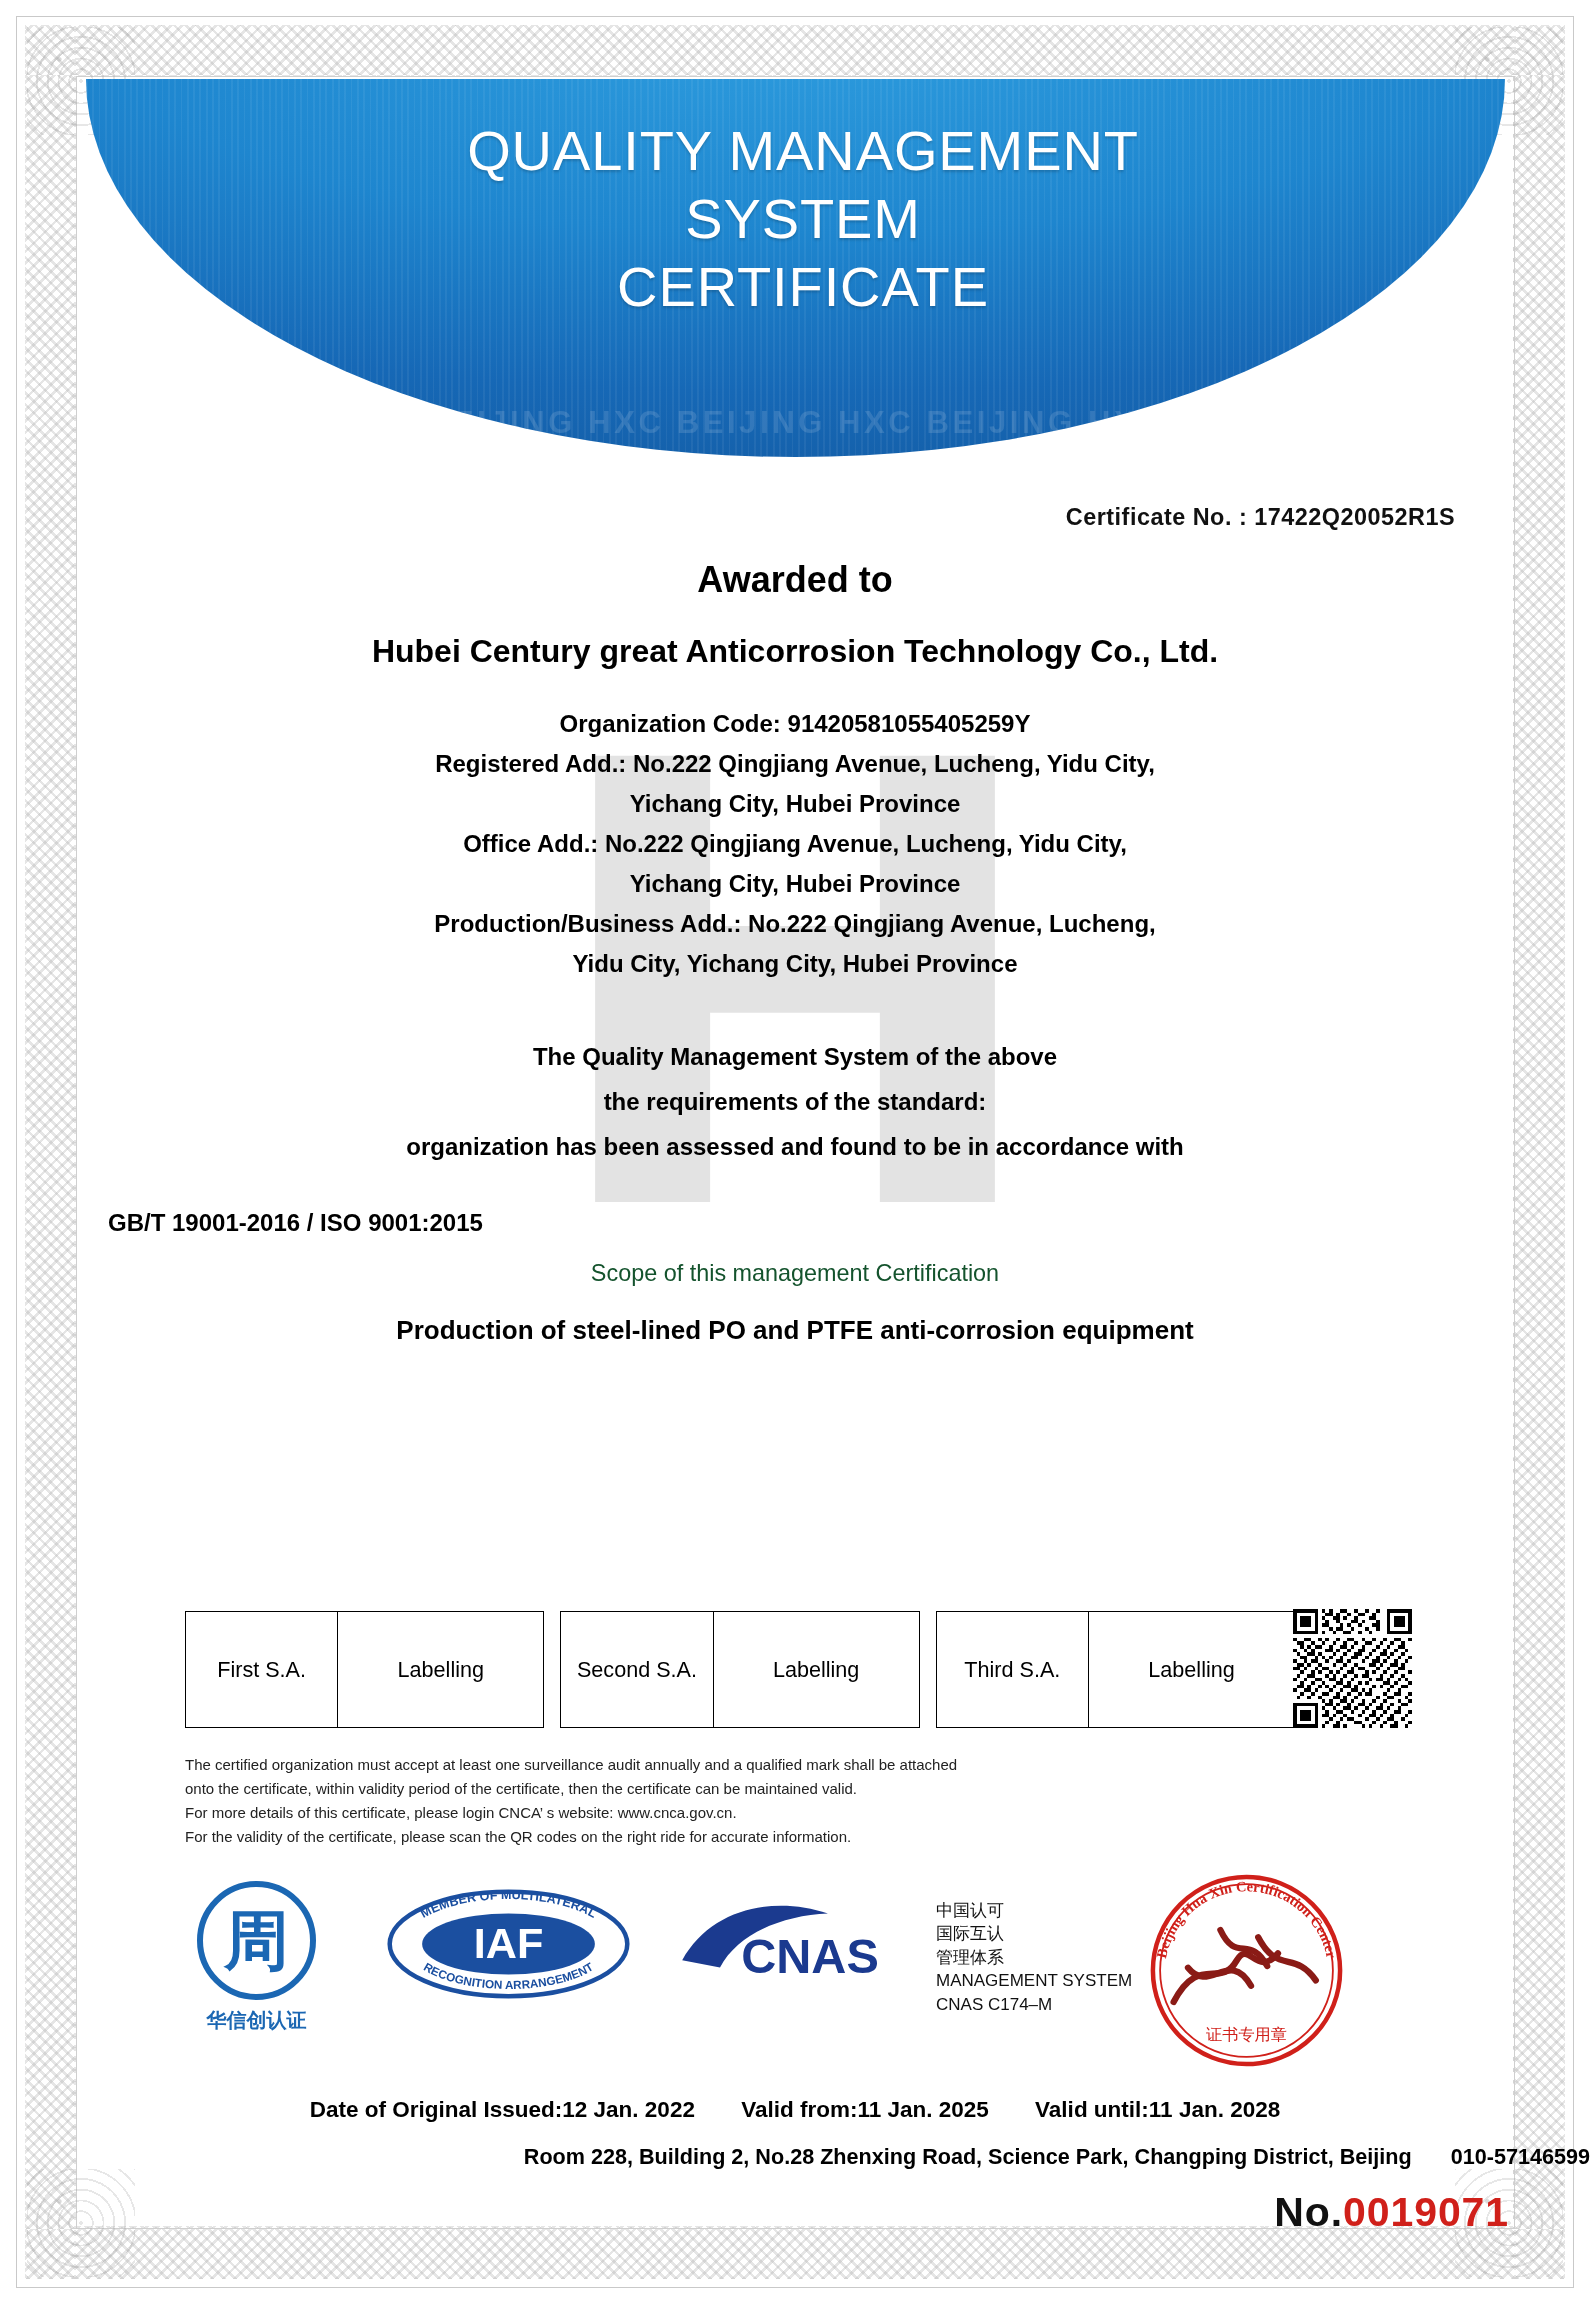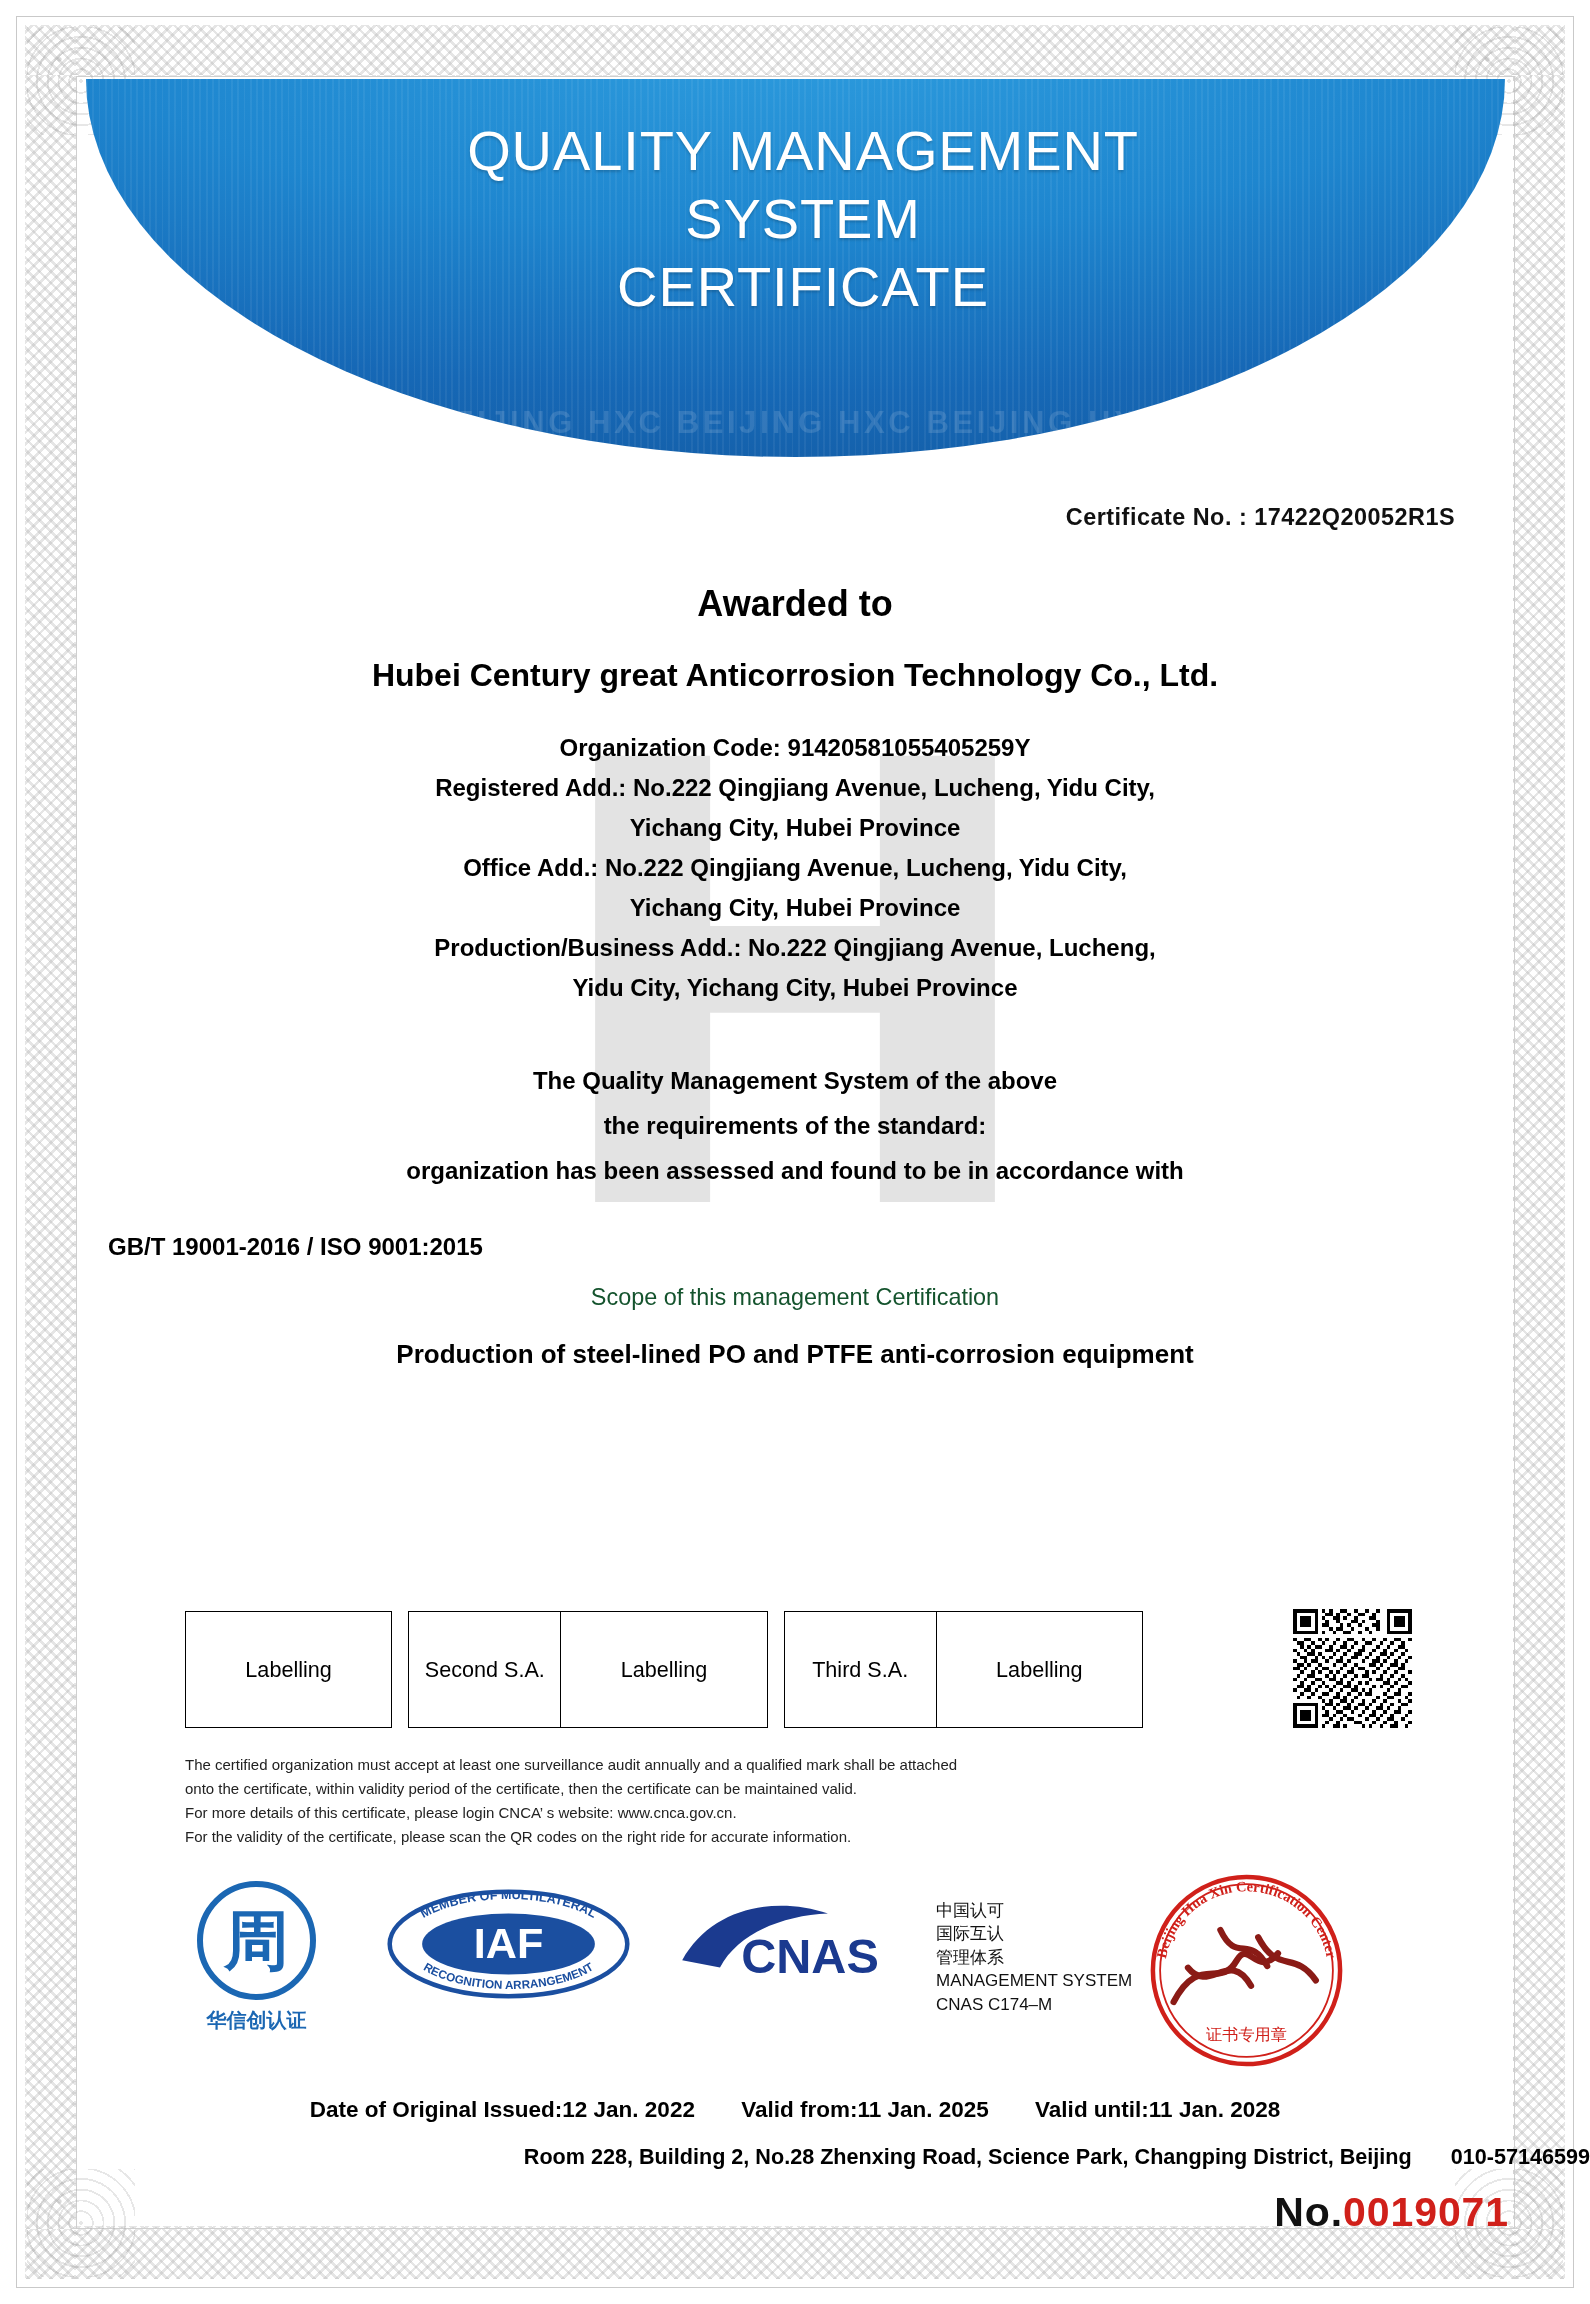--- a/index.html
+++ b/index.html
@@ -133,21 +133,21 @@
   }
   .cert-no {
     text-align: right;
     padding-right: 27px;
     font-size: 23.4px;
     font-weight: bold;
     color: #111;
     letter-spacing: 0.5px;
   }
   .awarded {
-    margin-top: 52px;
+    margin-top: 28px;
     text-align: center;
     font-size: 36px;
     font-weight: bold;
     color: #000;
   }
   .company {
     margin-top: 32px;
     text-align: center;
     font-size: 32px;
     font-weight: bold;
@@ -379,20 +379,21 @@
       <div>organization has been assessed and found to be in accordance with</div>
     </div>
 
     <div class="standard">GB/T 19001-2016 / ISO 9001:2015</div>
     <div class="scope-label">Scope of this management Certification</div>
     <div class="scope-text">Production of steel-lined PO and PTFE anti-corrosion equipment</div>
   </div>
 
   <div class="sa-row">
     <div class="sa-box">
+      <div class="sa-cell left">First S.A.</div>
       <div class="sa-cell right">Labelling</div>
     </div>
     <div class="sa-box">
       <div class="sa-cell left">Second S.A.</div>
       <div class="sa-cell right">Labelling</div>
     </div>
     <div class="sa-box">
       <div class="sa-cell left">Third S.A.</div>
       <div class="sa-cell right">Labelling</div>
     </div>

